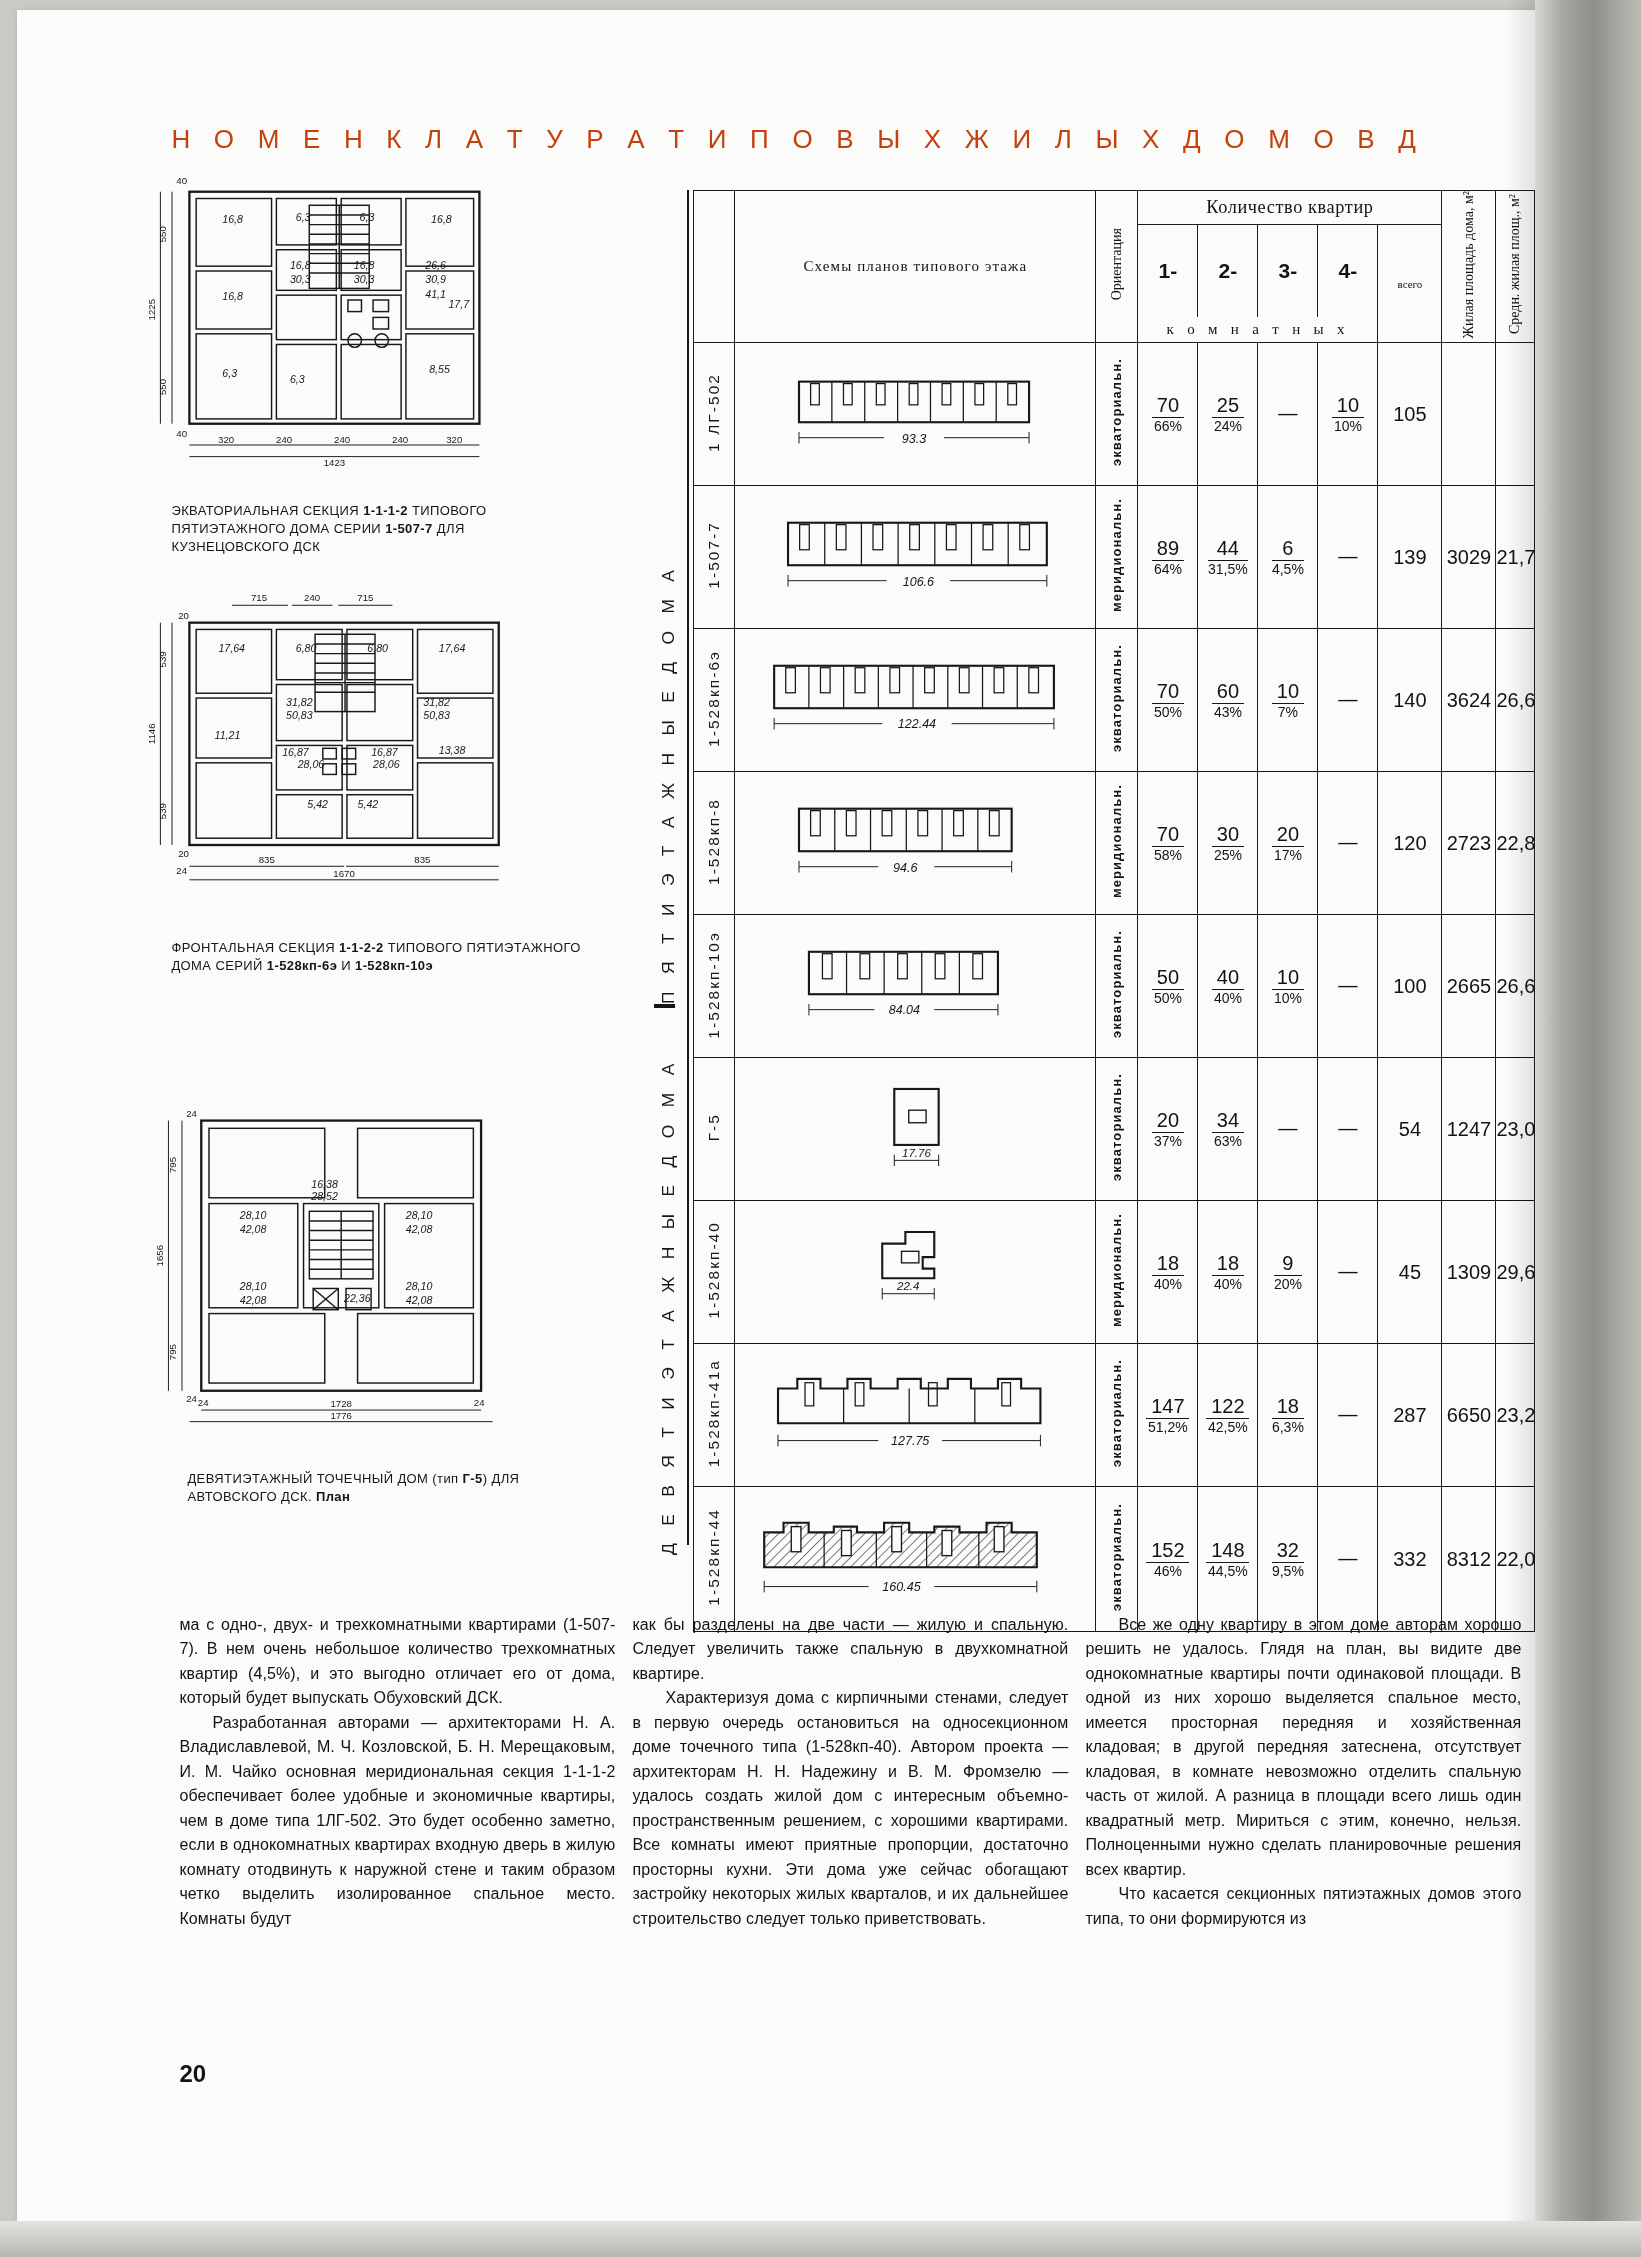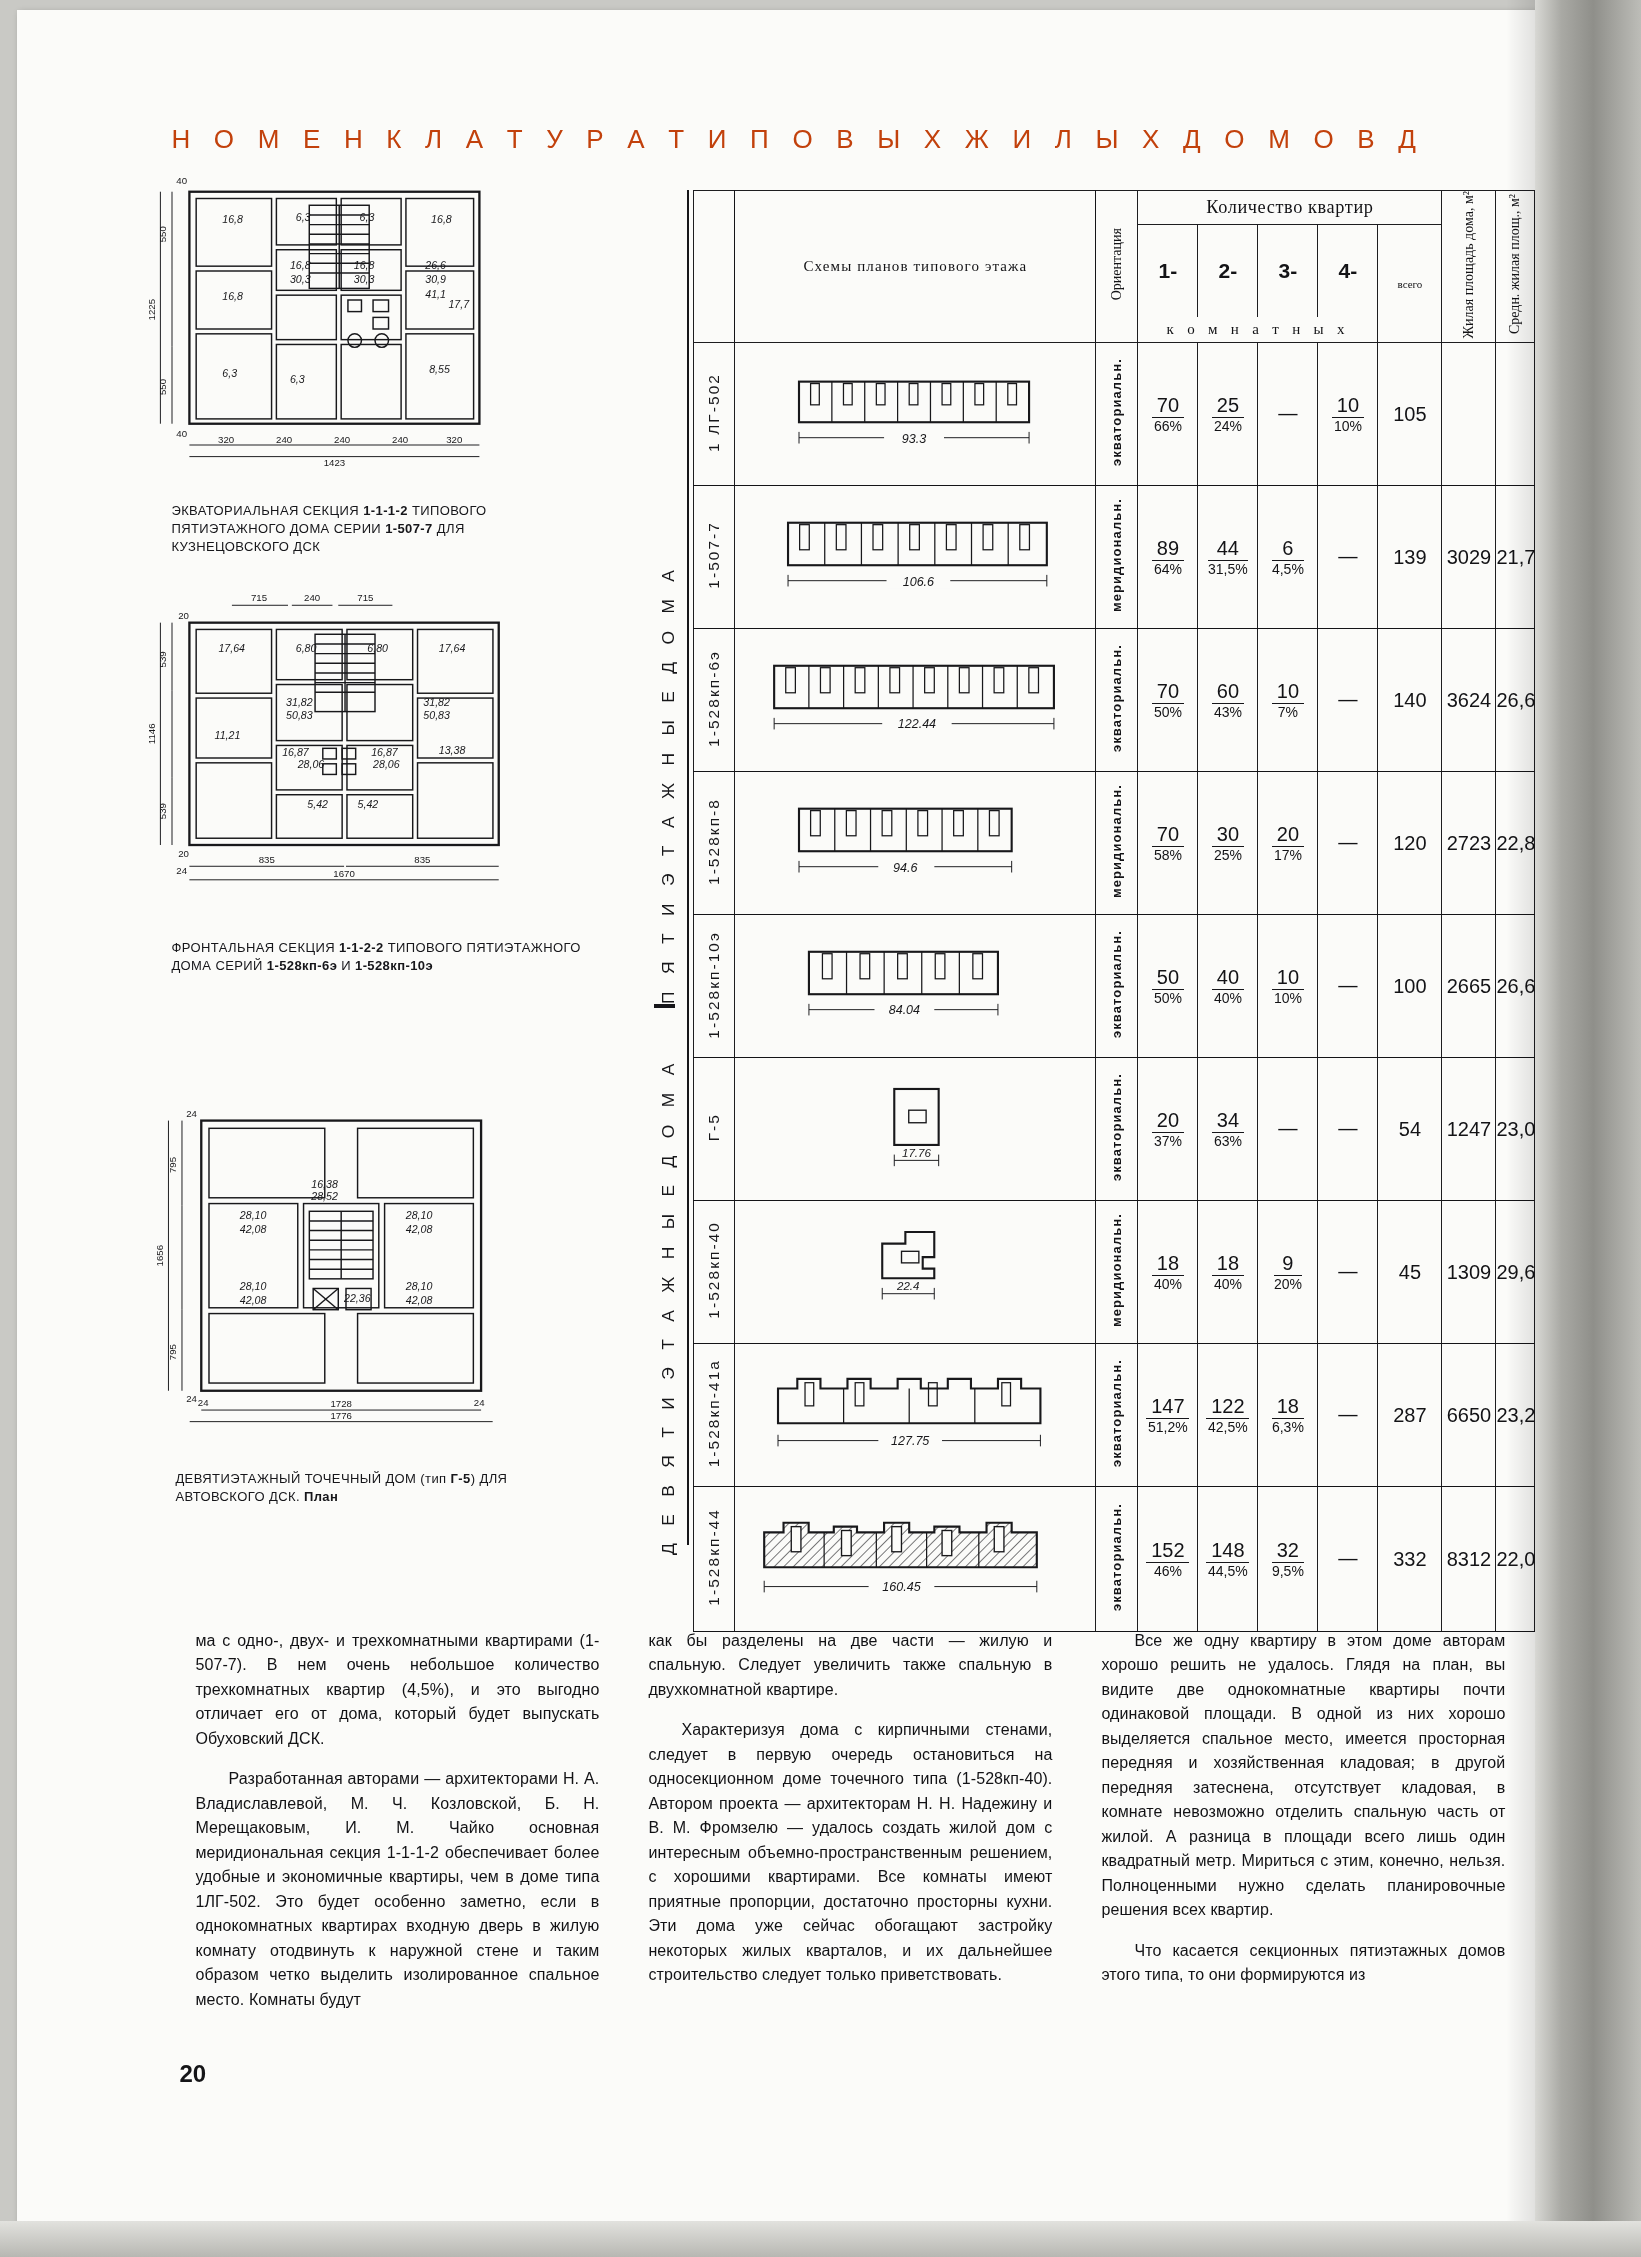--- a/index.html
+++ b/index.html
@@ -150,21 +150,21 @@
   .col{
     position:absolute;
     width:436px;
     font-family:"Liberation Sans", sans-serif;
     font-size:16px;
     line-height:24.5px;
     color:#121215;
     text-align:justify;
     letter-spacing:0.1px;
   }
-  .col p{margin:16px;}
+  .col p{margin:0;}
   .col p.ind{text-indent:33px;}
 
   #page-number{
     position:absolute; left:162px; top:2050px;
     font-family:"Liberation Sans", sans-serif;
     font-size:24px; font-weight:bold; color:#141417;
   }
 
   
   .fp{position:absolute;}
@@ -400,21 +400,21 @@
         <text x="100" y="216">28,10</text>
         <text x="100" y="230">42,08</text>
         <text x="272" y="216">28,10</text>
         <text x="272" y="230">42,08</text>
         <text x="174" y="110">16,38</text>
         <text x="174" y="122">28,52</text>
         <text x="208" y="228">22,36</text>
       </g>
     </svg>
   </div>
-  <div class="fig-caption" style="left:158px;top:1460px;">
+  <div class="fig-caption" style="left:170px;top:1460px;">
     <span>ДЕВЯТИЭТАЖНЫЙ ТОЧЕЧНЫЙ ДОМ (тип <b>Г-5</b>) ДЛЯ АВТОВСКОГО ДСК. <b>План</b></span>
   </div>
 
   <div class="group-label" style="left:641px;top:280px;height:714px;">П Я Т И Э Т А Ж Н Ы Е   Д О М А</div>
   <div class="group-label" style="left:641px;top:1004px;height:541px;">Д Е В Я Т И Э Т А Ж Н Ы Е   Д О М А</div>
   <div class="group-rule" style="left:637px;top:994px;width:21px;height:3.9px;"></div>
   <div class="group-rule" style="left:670px;top:180px;width:1.9px;height:1355px;"></div>
 
   <div id="table-wrap">
   <table class="nom">

